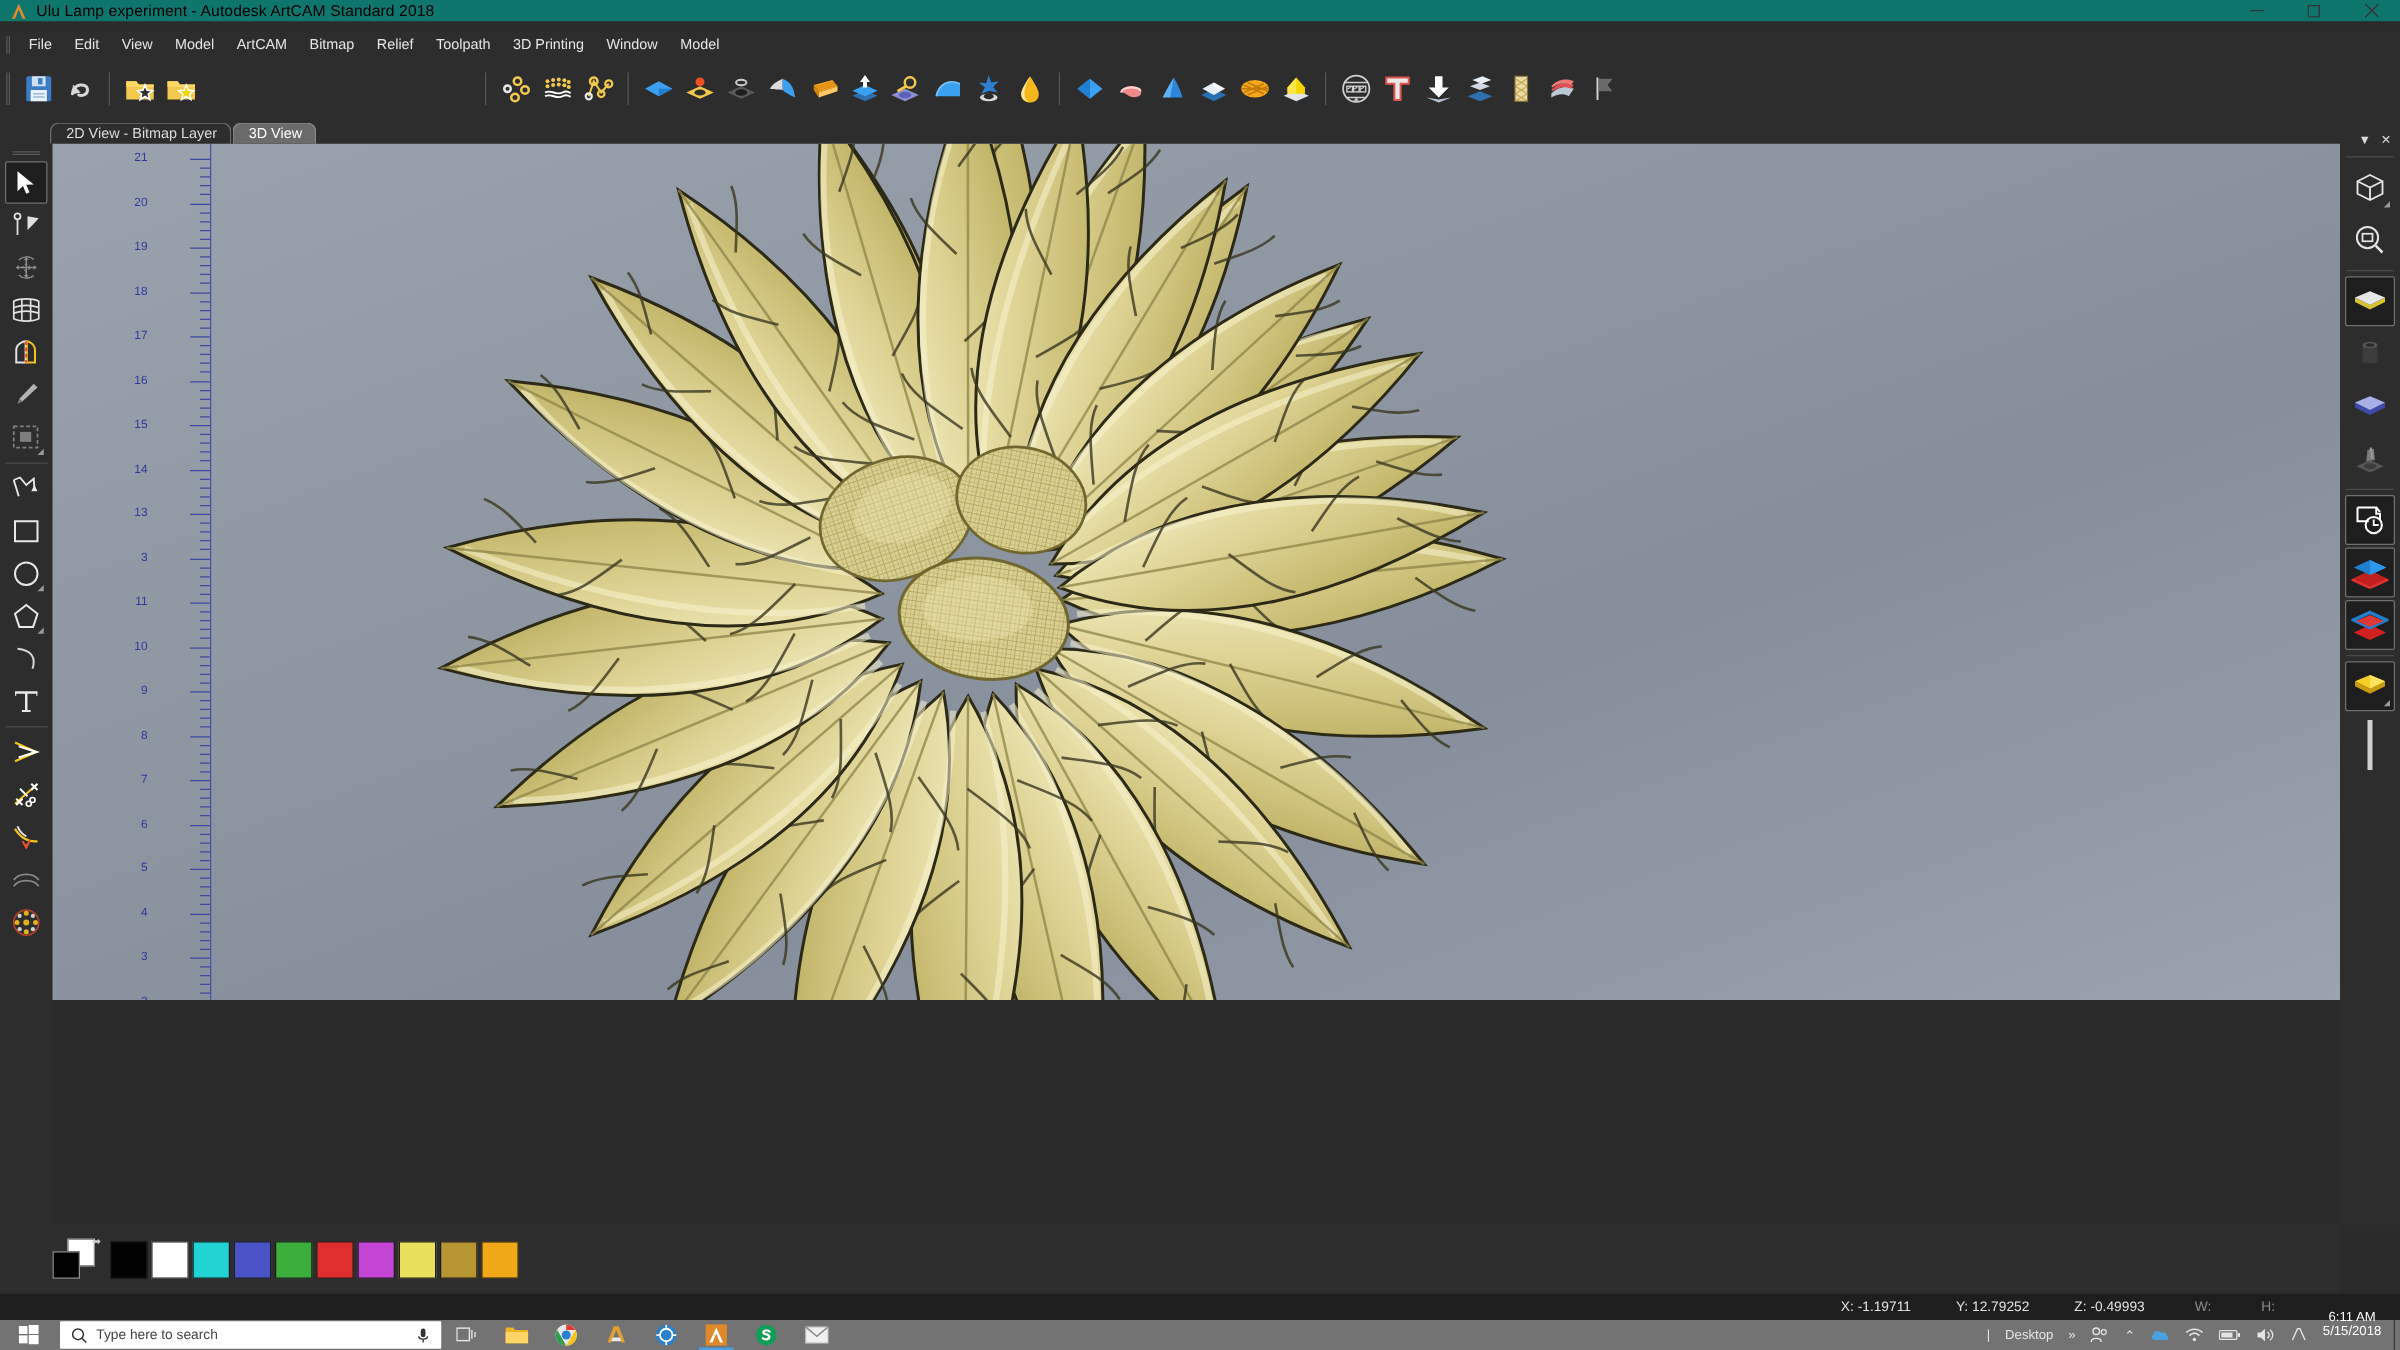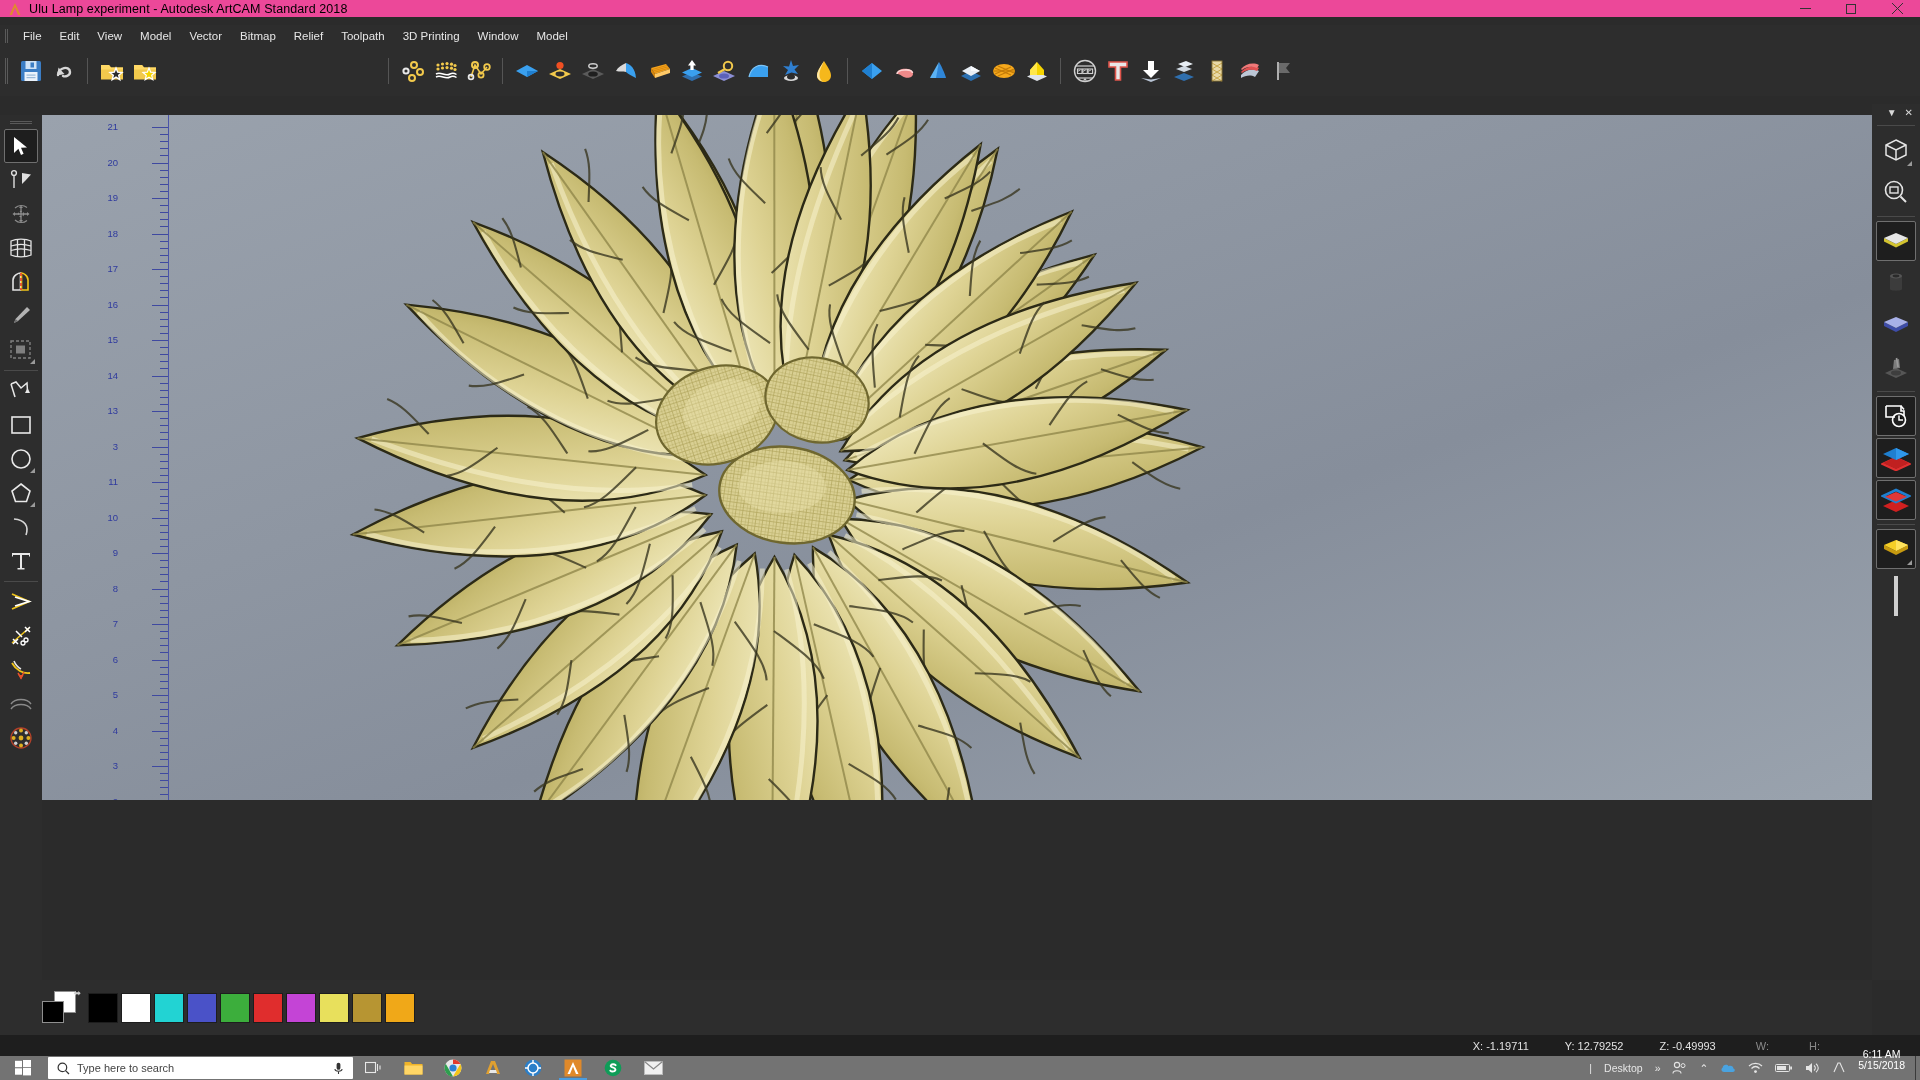--- a/index.html
+++ b/index.html
@@ -8,21 +8,21 @@
     overflow: hidden;
     background: #2b2b2b;
     font-family: "Liberation Sans", sans-serif;
     -webkit-font-smoothing: antialiased;
   }
   #app { position: relative; width: 1920px; height: 1080px; }
 
   
   .titlebar {
     position: absolute; top: 0; left: 0; width: 1920px; height: 17px;
-    background: #ec4899;
+    background: #0f766e;
     display: flex; align-items: center;
   }
   .titlebar .app-glyph {
     width: 14px; height: 14px; margin-left: 8px; margin-right: 7px;
     color: #e08a2e; font-size: 13px; font-weight: bold; line-height: 14px;
     text-align: center;
   }
   .titlebar .title-text {
     font-size: 12.5px; color: #000; letter-spacing: 0.1px;
   }
@@ -215,21 +215,21 @@
       </div>
     </div>
   </div>
 
   <div class="menubar">
     <div class="menu-grip"></div>
     <div class="menu-item">File</div>
     <div class="menu-item">Edit</div>
     <div class="menu-item">View</div>
     <div class="menu-item">Model</div>
-    <div class="menu-item">Vector</div>
+    <div class="menu-item">ArtCAM</div>
     <div class="menu-item">Bitmap</div>
     <div class="menu-item">Relief</div>
     <div class="menu-item">Toolpath</div>
     <div class="menu-item">3D Printing</div>
     <div class="menu-item">Window</div>
     <div class="menu-item">Model</div>
   </div>
 
   <div class="toolbar">
     <div class="tb-grip"></div>
@@ -541,20 +541,24 @@
     <div class="tb-btn">
       <span>
         <svg width="26" height="26" viewBox="0 0 26 26">
           <path d="M8 4 L8 22" stroke="#d0d0d0" stroke-width="1.6"></path>
           <path d="M9 5 L20 5 L16 10 L20 15 L9 15 Z" fill="#6a6a6a"></path>
         </svg>
       </span>
     </div>
   </div>
 
+  <div class="tabstrip">
+    <div class="tab" id="tab0">2D View - Bitmap Layer</div>
+    <div class="tab active" id="tab1">3D View</div>
+  </div>
 
   <div class="left-panel">
     <div class="lp-grip"></div>
 
     <div class="lp-btn sel">
       <span>
         <svg width="22" height="22" viewBox="0 0 22 22">
           <path d="M4 2 L4 18 L8.4 13.8 L11 20 L13.6 18.8 L11 12.8 L17 12.6 Z" fill="#ffffff"></path>
         </svg>
       </span>

